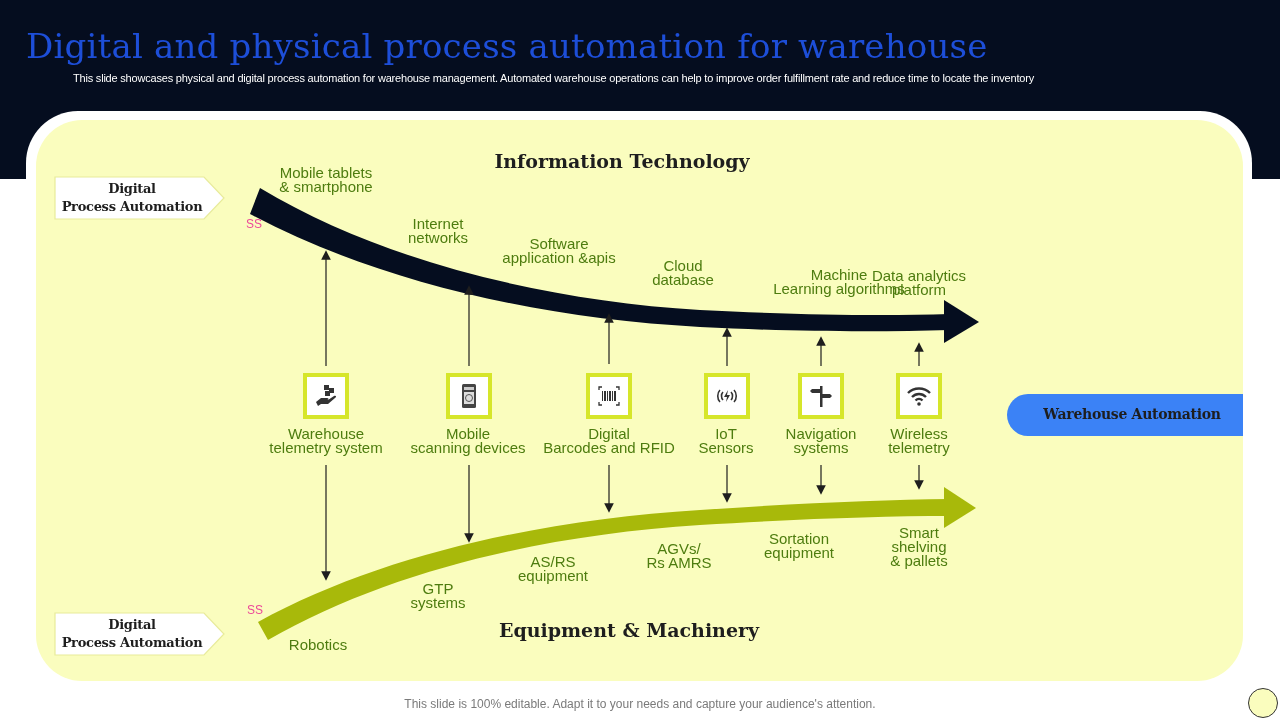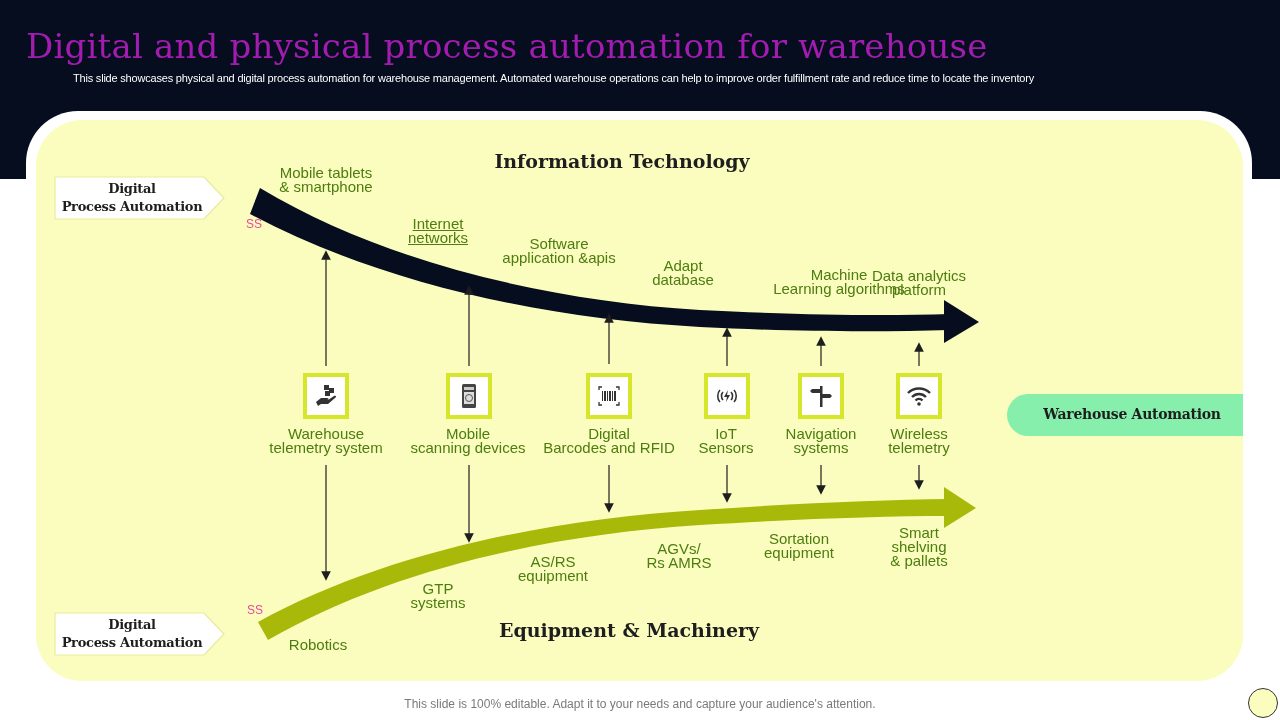--- a/index.html
+++ b/index.html
@@ -1,20 +1,20 @@
 <!DOCTYPE html>
 <html><head>
 <meta charset="utf-8">
 <style>
   * { box-sizing: border-box; margin: 0; padding: 0; }
   html, body { width: 1280px; height: 720px; overflow: hidden; background: #ffffff; }
   body { position: relative; font-family: "Liberation Sans", sans-serif; color: #3a3a3a; }
 
   .header-band { position: absolute; left: 0; top: 0; width: 1280px; height: 179px; background: #050d1f; }
-  .title { position: absolute; left: 26px; top: 26px; font-family: "DejaVu Serif", serif; font-size: 34px; color: #a21caf; font-weight: normal; letter-spacing: 0.2px; white-space: nowrap; }
+  .title { position: absolute; left: 26px; top: 26px; font-family: "DejaVu Serif", serif; font-size: 34px; color: #1d4ed8; font-weight: normal; letter-spacing: 0.2px; white-space: nowrap; }
   .subtitle { position: absolute; left: 26px; top: 72px; font-size: 11px; color: #ffffff; white-space: nowrap; letter-spacing: -0.2px; margin-left: 47px; }
 
   .panel-outer { position: absolute; left: 26px; top: 111px; width: 1226px; height: 580px; background: #ffffff; border-radius: 52px; }
   .panel { position: absolute; left: 36px; top: 120px; width: 1207px; height: 561px; background: #fafdbe; border-radius: 46px; }
 
   .white-strip { position: absolute; left: 1243px; top: 179px; width: 37px; height: 541px; background: #ffffff; }
 
   svg.flow { position: absolute; left: 0; top: 0; width: 1280px; height: 720px; }
 
   .section-heading { position: absolute; font-family: "DejaVu Serif", serif; font-weight: bold; font-size: 19px; color: #1e1e1e; white-space: nowrap; transform: translateX(-50%); }
@@ -22,21 +22,21 @@
   .tag { position: absolute; left: 54px; width: 170px; height: 44px; }
   .tag svg { position: absolute; left: 0; top: 0; }
   .tag-text { position: absolute; left: 0; top: 4px; width: 156px; text-align: center; font-family: "DejaVu Serif", serif; font-weight: bold; font-size: 13px; line-height: 18px; color: #1e1e1e; letter-spacing: -0.3px; }
 
   .lbl { position: absolute; transform: translateX(-50%); text-align: center; font-size: 15px; line-height: 14px; color: #4d7c0f; white-space: nowrap; }
   .ss { position: absolute; font-size: 12px; color: #ec4899; }
 
   .icon-box { position: absolute; width: 46px; height: 46px; background: #ffffff; border: 4px solid #d6e62a; transform: translateX(-50%); display: flex; align-items: center; justify-content: center; }
   .icon-box svg { width: 26px; height: 26px; }
 
-  .wa-pill { position: absolute; left: 1007px; top: 394px; width: 236px; height: 42px; background: #86efac; border-radius: 21px 0 0 21px; }
+  .wa-pill { position: absolute; left: 1007px; top: 394px; width: 236px; height: 42px; background: #3b82f6; border-radius: 21px 0 0 21px; }
   .wa-text { position: absolute; left: 0; top: 12px; width: 250px; text-align: center; font-family: "DejaVu Serif", serif; font-weight: bold; font-size: 14px; color: #1e1e1e; letter-spacing: -0.3px; }
 
   .footer { position: absolute; left: 0; width: 1280px; top: 697px; text-align: center; font-size: 12px; color: #7a7a7a; }
   .corner-dot { position: absolute; left: 1248px; top: 688px; width: 30px; height: 30px; border-radius: 50%; background: #fafdbe; border: 1.5px solid #333; }
 </style>
 </head>
 <body>
 
 <div class="header-band"></div>
 <h1 class="title">Digital and physical process automation for warehouse</h1>
@@ -97,30 +97,30 @@
   </div>
 </div>
 
 <div class="ss" style="left:246px; top:217px;">SS</div>
 <div class="ss" style="left:247px; top:603px;">SS</div>
 
 <div class="lbl" style="left:326px; top:166px;">
     <div>Mobile tablets</div>
     <div>&amp; smartphone</div>
   </div>
-<div class="lbl" style="left:438px; top:217px;text-decoration:underline;">
+<div class="lbl" style="left:438px; top:217px;">
     <div>Internet</div>
     <div>networks</div>
   </div>
 <div class="lbl" style="left:559px; top:237px;">
     <div>Software</div>
     <div>application &amp;apis</div>
   </div>
 <div class="lbl" style="left:683px; top:259px;">
-    <div>Adapt</div>
+    <div>Cloud</div>
     <div>database</div>
   </div>
 <div class="lbl" style="left:839px; top:268px;">
     <div>Machine</div>
     <div>Learning algorithms</div>
   </div>
 <div class="lbl" style="left:919px; top:269px;">
     <div>Data analytics</div>
     <div>platform</div>
   </div>

